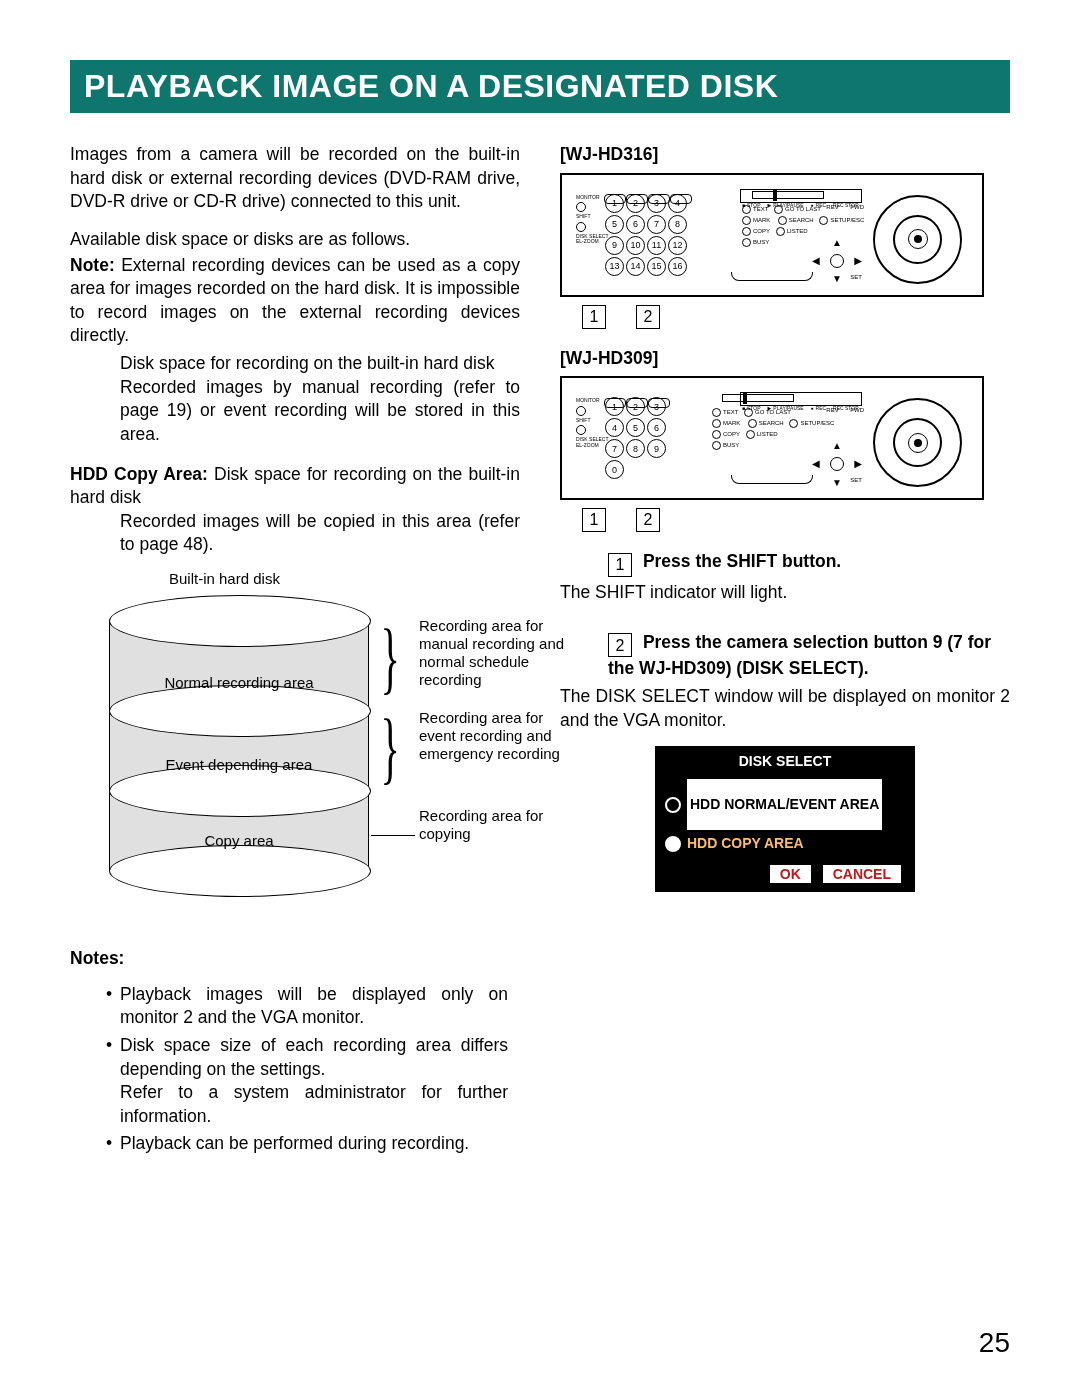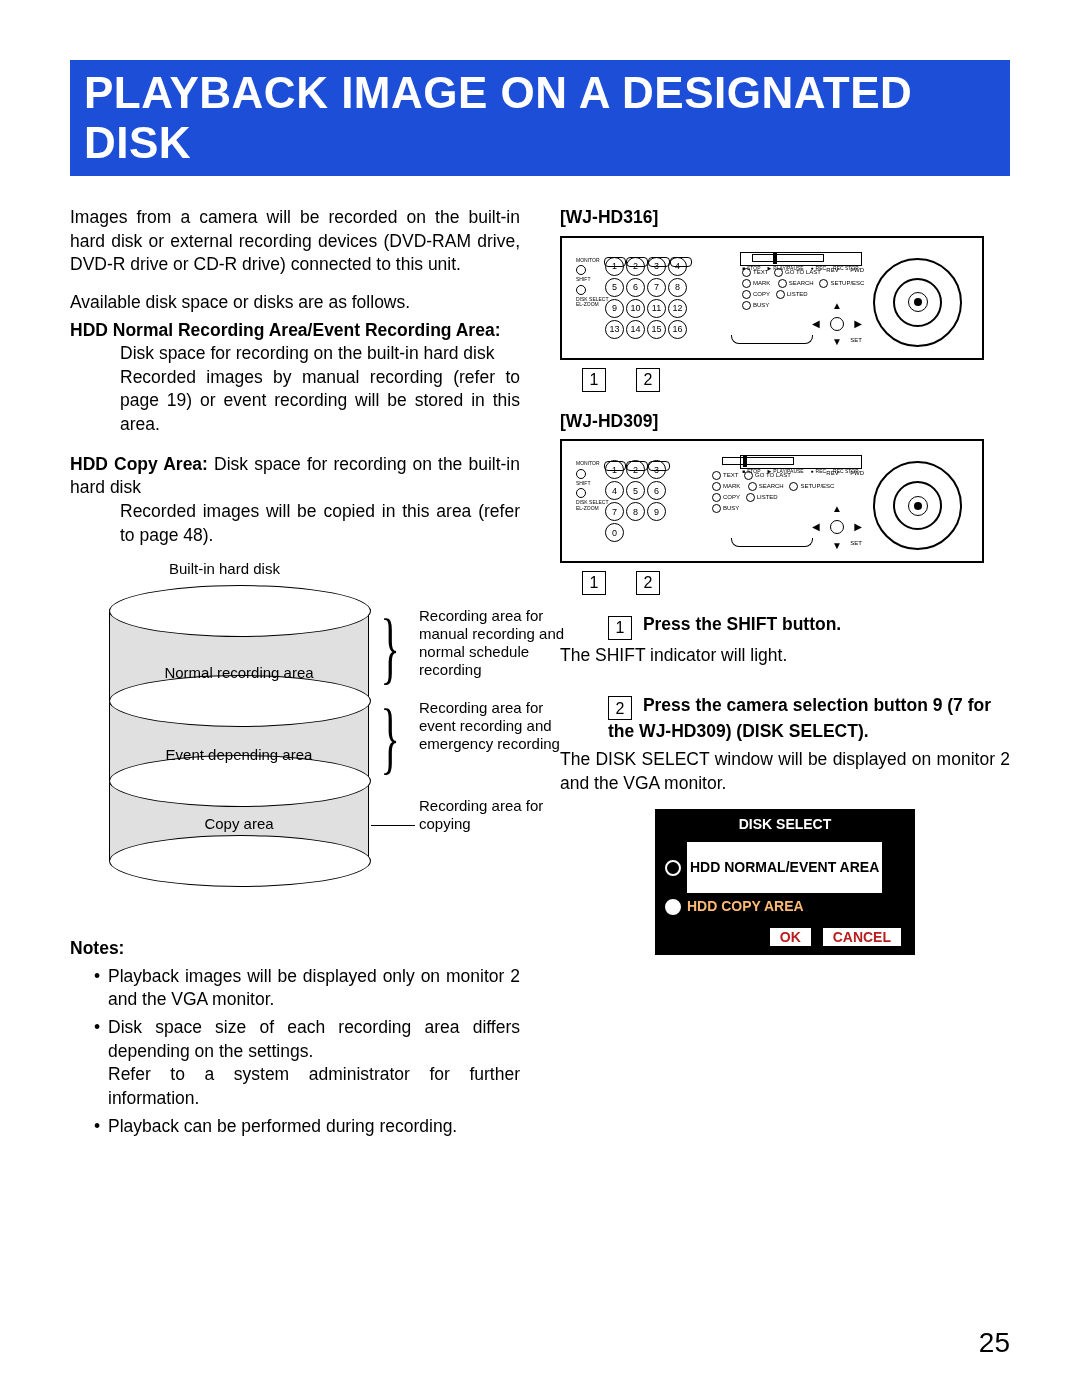--- a/index.html
+++ b/index.html
@@ -13,41 +13,41 @@
     color: #000;
     font-size: 18px;
   }
   .page {
     padding: 60px 70px 40px 70px;
     box-sizing: border-box;
     position: relative;
     height: 100%;
   }
   .title-bar {
-    background: #1d4ed8;
+    background: #0f766e;
     color: #fff;
     font-weight: bold;
-    font-size: 44px;
+    font-size: 32px;
     padding: 8px 14px;
     letter-spacing: 0.5px;
   }
   .columns {
     display: flex;
     gap: 40px;
     margin-top: 30px;
   }
   .col {
     width: 50%;
     font-size: 17.5px;
     line-height: 1.35;
   }
   .para { margin-bottom: 14px; text-align: justify; }
   .indent { padding-left: 50px; }
   .bold { font-weight: bold; }
-  .bullet-list { list-style: none; padding-left: 24px; margin: 0; }
+  .bullet-list { list-style: none; padding-left: 24px; margin: 12px; }
   .bullet-list li { position: relative; padding-left: 14px; margin-bottom: 4px; }
   .bullet-list li::before { content: "•"; position: absolute; left: 0; }
   .notes-head { font-weight: bold; margin-top: 20px; margin-bottom: 4px; }
 
   
   .cyl-wrap { position: relative; width: 400px; height: 340px; margin-top: 20px; margin-left: 39px; }
   .cyl-label-top {
     position: absolute; left: 60px; top: -18px; font-size: 15px;
   }
   .cylinder {
@@ -176,23 +176,26 @@
 <body>
 
 <div class="page">
   <div class="title-bar">PLAYBACK IMAGE ON A DESIGNATED DISK</div>
 
   <div class="columns">
 
     <div class="col">
       <div class="para">Images from a camera will be recorded on the built-in hard disk or external recording devices (DVD-RAM drive, DVD-R drive or CD-R drive) connected to this unit.</div>
       <div class="para" style="margin-bottom:2px;">Available disk space or disks are as follows.</div>
+      <div class="para" style="text-align:justify;">
+        <span class="bold">Note:</span>
+        <span style="display:inline;">External recording devices can be used as a copy area for images recorded on the hard disk. It is impossible to record images on the external recording devices directly.</span>
+      </div>
       <div style="padding-left:50px; margin-top:-14px; margin-bottom:18px; text-align:justify;"></div>
 
-      <div class="bold" style="margin-top:10px;">HDD Normal Recording Area/Event Recording Area:</div>
       <div class="indent" style="text-align:justify;">Disk space for recording on the built-in hard disk</div>
       <div class="indent" style="text-align:justify; margin-bottom:16px;">Recorded images by manual recording (refer to page 19) or event recording will be stored in this area.</div>
 
       <div style="text-align:justify;">
         <span class="bold">HDD Copy Area:</span>
         <span>Disk space for recording on the built-in hard disk</span>
       </div>
       <div class="indent" style="text-align:justify; margin-bottom:30px;">Recorded images will be copied in this area (refer to page 48).</div>
 
       <div class="cyl-wrap">
@@ -203,21 +206,21 @@
           <div class="slice-body" style="top:115px; height:80px;"></div>
           <div class="slice-body" style="top:195px; height:80px;"></div>
 
           <div class="ellipse" style="top:0;"></div>
           <div class="ellipse" style="top:90px;"></div>
           <div class="ellipse" style="top:170px;"></div>
           <div class="ellipse" style="top:250px;"></div>
 
           <div class="slice-label" style="top:78px;">Normal recording area</div>
           <div class="slice-label" style="top:160px;">Event depending area</div>
-          <div class="slice-label" style="top:229px;">Copy area</div>
+          <div class="slice-label" style="top:236px;">Copy area</div>
         </div>
 
         <div class="brace" style="left:262px; top:42px;">}</div>
         <div class="brace" style="left:262px; top:132px;">}</div>
 
         <div class="lead" style="left:262px; top:248px; width:44px;"></div>
 
         <div class="anno" style="top:30px;">Recording area for manual recording and normal schedule recording</div>
         <div class="anno" style="top:122px;">Recording area for event recording and emergency recording</div>
         <div class="anno" style="top:220px;">Recording area for copying</div>

